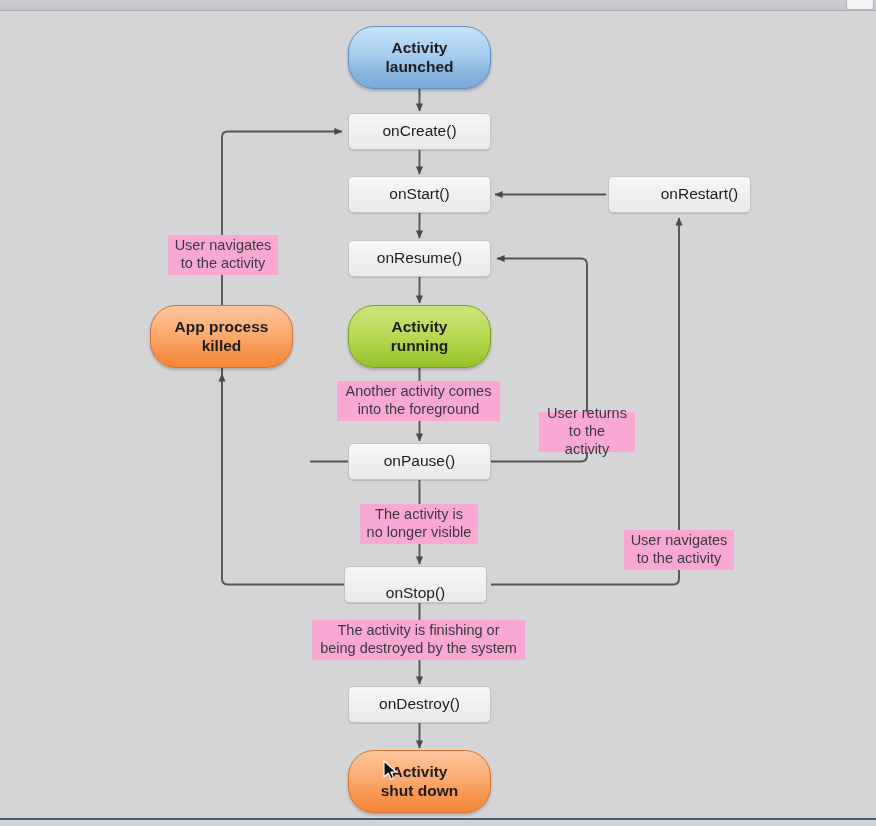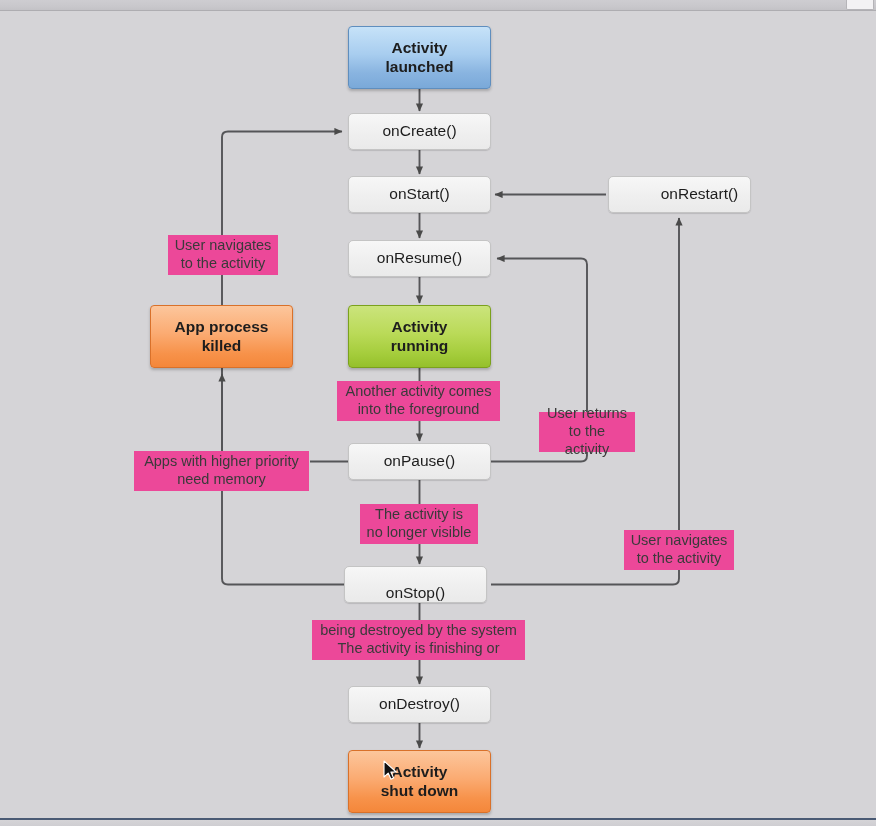--- a/index.html
+++ b/index.html
@@ -47,41 +47,41 @@
   
   .cb{
     background:linear-gradient(to bottom,#f7f7f7 0%,#efefef 55%,#eaeaea 100%);
     border:1px solid #c4c4c4;
     border-radius:5px;
     font-size:15.5px;
     box-shadow:0 1px 1px rgba(0,0,0,0.13);
   }
   
   .pill{
-    border-radius:4px;
+    border-radius:26px;
     font-size:15.5px;
     font-weight:bold;
     box-shadow:0 2px 3px rgba(0,0,0,0.22);
   }
   .pill-blue{
     background:linear-gradient(to bottom,#c6e2f8 0%,#a8cdef 45%,#89b4e0 75%,#7aa9d9 100%);
     border:1px solid #5f8ebe;
   }
   .pill-green{
     background:linear-gradient(to bottom,#cbe47c 0%,#bada58 45%,#a5cd3c 78%,#95c02b 100%);
     border:1px solid #7ba11d;
   }
   .pill-orange{
     background:linear-gradient(to bottom,#fcc69c 0%,#fbab72 45%,#f7924a 78%,#f4873a 100%);
     border:1px solid #d9712a;
   }
   
   .lbl{
     position:absolute;
-    background:#ec4899;
+    background:#f9a8d4;
     color:#3a3a3a;
     font-size:14.5px;
     line-height:1.22;
     text-align:center;
     display:flex;align-items:center;justify-content:center;
     box-sizing:border-box;
     padding:4px 6px;
   }
   
   #cursor{position:absolute;pointer-events:none;}
@@ -206,45 +206,39 @@
     </div>
   </div>
 
   <div class="lbl" style="left:539px;top:400px;width:96px;height:40px;">
     <div>
       <div>User returns</div>
       <div>to the activity</div>
     </div>
   </div>
 
-  <div class="lbl" style="left:134px;top:439px;width:175px;height:40px;">
-    <div>
-      <div>Apps with higher priority</div>
-      <div>need memory</div>
-    </div>
-  </div>
 
   <div class="lbl" style="left:360px;top:492px;width:118px;height:40px;">
     <div>
       <div>The activity is</div>
       <div>no longer visible</div>
     </div>
   </div>
 
   <div class="lbl" style="left:624px;top:518px;width:110px;height:40px;">
     <div>
       <div>User navigates</div>
       <div>to the activity</div>
     </div>
   </div>
 
   <div class="lbl" style="left:312px;top:608px;width:213px;height:40px;">
     <div>
+      <div>The activity is finishing or</div>
       <div>being destroyed by the system</div>
-      <div>The activity is finishing or</div>
     </div>
   </div>
 
   <svg id="cursor" width="18" height="24" viewBox="0 0 18 24" style="left:383px;top:748px;" xmlns="http://www.w3.org/2000/svg">
     <path d="M1,1 L1,17 L5.2,13.1 L8.0,19.3 L10.6,18.1 L7.9,12.1 L13.2,12.0 Z" fill="#111" stroke="#ffffff" stroke-width="1.1" stroke-linejoin="round"></path>
   </svg>
 </div>
 
 <div id="chrome-bottom"></div>
 

